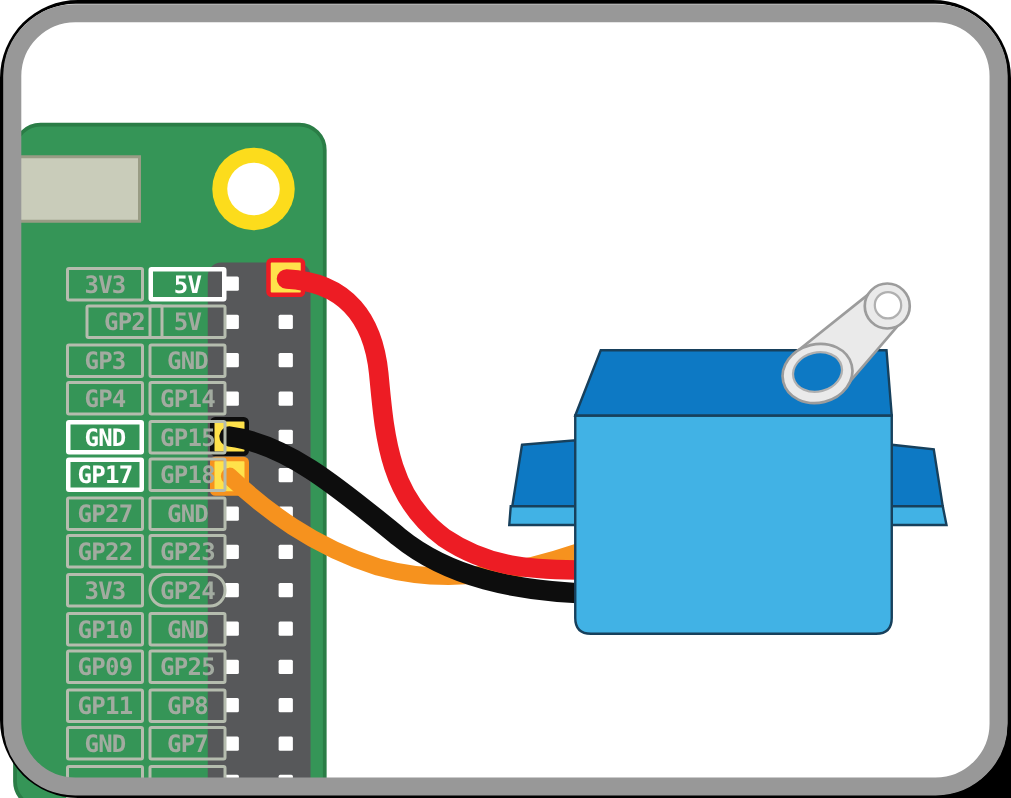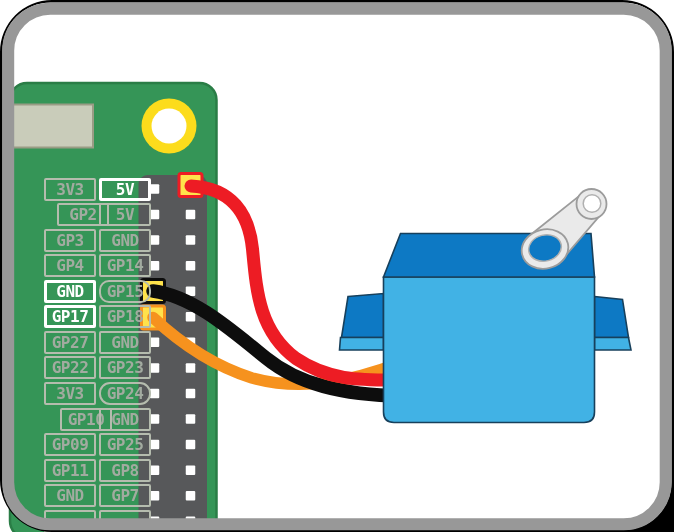--- a/index.html
+++ b/index.html
@@ -91,30 +91,30 @@
 <div id="pin-labels">
     <div class="pin-cell col-left" style="top: 177.5px;">3V3</div>
     <div class="pin-cell col-right hl" style="top: 177.5px;">5V</div>
     <div class="pin-cell col-left" style="top: 203.06px; margin-left: 13px;">GP2</div>
     <div class="pin-cell col-right" style="top: 203.06px;">5V</div>
     <div class="pin-cell col-left" style="top: 228.62px;">GP3</div>
     <div class="pin-cell col-right" style="top: 228.62px;">GND</div>
     <div class="pin-cell col-left" style="top: 254.18px;">GP4</div>
     <div class="pin-cell col-right" style="top: 254.18px;">GP14</div>
     <div class="pin-cell col-left hl" style="top: 279.74px;">GND</div>
-    <div class="pin-cell col-right" style="top: 279.74px; border-radius: 10px;">GP15</div>
+    <div class="pin-cell col-right" style="top: 279.74px;">GP15</div>
     <div class="pin-cell col-left hl" style="top: 305.3px;">GP17</div>
     <div class="pin-cell col-right" style="top: 305.3px;">GP18</div>
     <div class="pin-cell col-left" style="top: 330.86px;">GP27</div>
     <div class="pin-cell col-right" style="top: 330.86px;">GND</div>
     <div class="pin-cell col-left" style="top: 356.42px;">GP22</div>
     <div class="pin-cell col-right" style="top: 356.42px;">GP23</div>
     <div class="pin-cell col-left" style="top: 381.98px;">3V3</div>
     <div class="pin-cell col-right" style="top: 381.98px; border-radius: 11px;">GP24</div>
-    <div class="pin-cell col-left" style="top: 407.54px; margin-left: 16px;">GP10</div>
+    <div class="pin-cell col-left" style="top: 407.54px;">GP10</div>
     <div class="pin-cell col-right" style="top: 407.54px;">GND</div>
     <div class="pin-cell col-left" style="top: 433.1px;">GP09</div>
     <div class="pin-cell col-right" style="top: 433.1px;">GP25</div>
     <div class="pin-cell col-left" style="top: 458.66px;">GP11</div>
     <div class="pin-cell col-right" style="top: 458.66px;">GP8</div>
     <div class="pin-cell col-left" style="top: 484.22px;">GND</div>
     <div class="pin-cell col-right" style="top: 484.22px;">GP7</div>
     <div class="pin-cell col-left" style="top: 509.78px;"></div>
     <div class="pin-cell col-right" style="top: 509.78px;"></div>
   </div>

